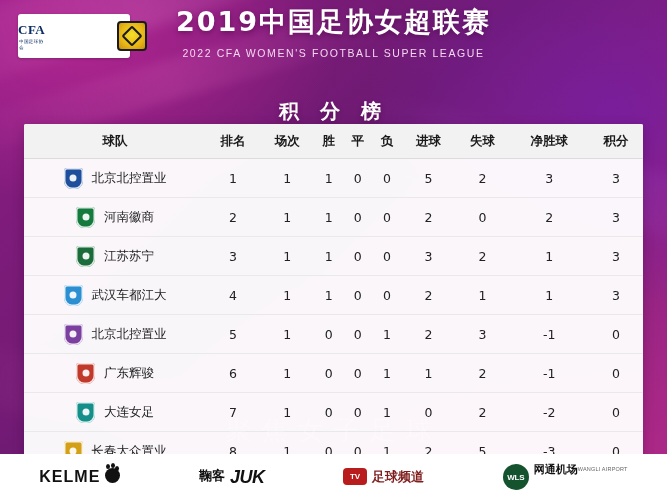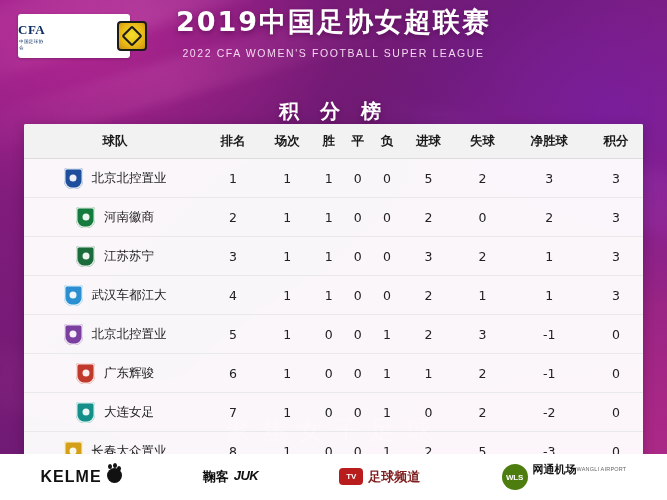--- a/index.html
+++ b/index.html
@@ -99,30 +99,30 @@
 
   
   .footer{
     position:absolute;left:0;bottom:0;width:667px;height:46px;background:#ffffff;
     display:flex;align-items:center;justify-content:space-around;
   }
   .sponsor{display:flex;align-items:flex-start;gap:5px;}
   .kelme{font-size:16px;font-weight:bold;letter-spacing:1px;color:#111;font-family:"Liberation Sans",sans-serif;}
   .kelme-paw{width:15px;height:15px;border-radius:50%;background:#111;position:relative;}
   .kelme-paw:before{content:"";position:absolute;top:-4px;left:1px;width:4px;height:5px;border-radius:50%;background:#111;box-shadow:5px -1px 0 #111, 9px 2px 0 #111;}
-  .juk{font-size:13px;font-weight:bold;font-style:italic;color:#111;letter-spacing:-.5px;font-family:"Liberation Sans",sans-serif;}
+  .juk{font-size:18px;font-weight:bold;font-style:italic;color:#111;letter-spacing:-.5px;font-family:"Liberation Sans",sans-serif;}
   .jk-cn{font-size:13px;font-weight:bold;color:#111;}
   .tv-badge{
     width:24px;height:17px;border-radius:4px;background:#b91c1c;color:#fff;
     font-size:8px;font-weight:bold;display:flex;align-items:center;justify-content:center;
     font-family:"Liberation Sans",sans-serif;
   }
   .tv-txt{font-size:13px;font-weight:bold;color:#7f1d1d;}
   .wls{
-    width:26px;height:26px;border-radius:50%;background:#4d7c0f;color:#fff;
+    width:26px;height:26px;border-radius:50%;background:#14532d;color:#fff;
     font-size:8px;font-weight:bold;display:flex;align-items:center;justify-content:center;
     font-family:"Liberation Sans",sans-serif;letter-spacing:-.3px;
   }
   .wls-txt{display:flex;line-height:11px;}
   .wls-cn{font-size:11px;font-weight:bold;color:#111;}
   .wls-en{font-size:5.5px;color:#666;letter-spacing:.2px;}
 
   
   .watermark{
     position:absolute;left:0;right:0;bottom:52px;text-align:center;

